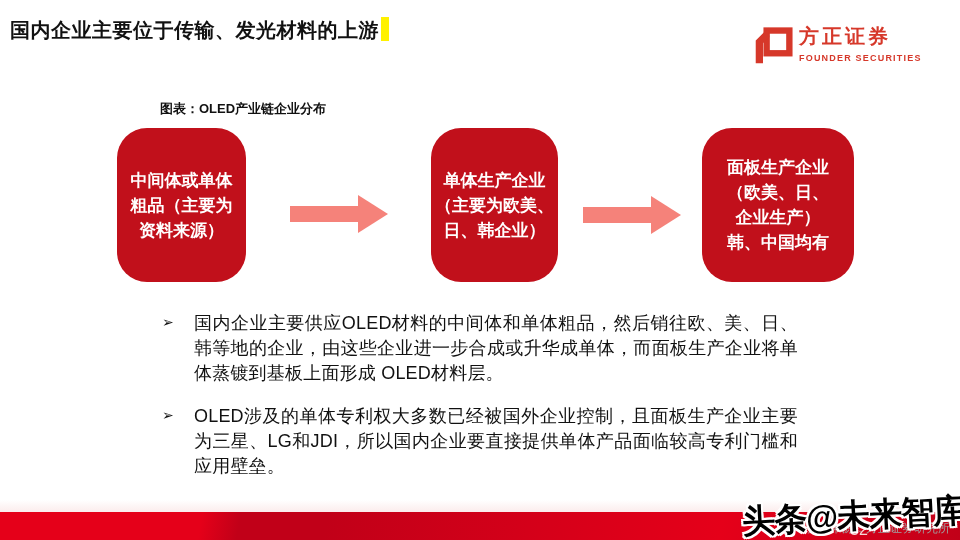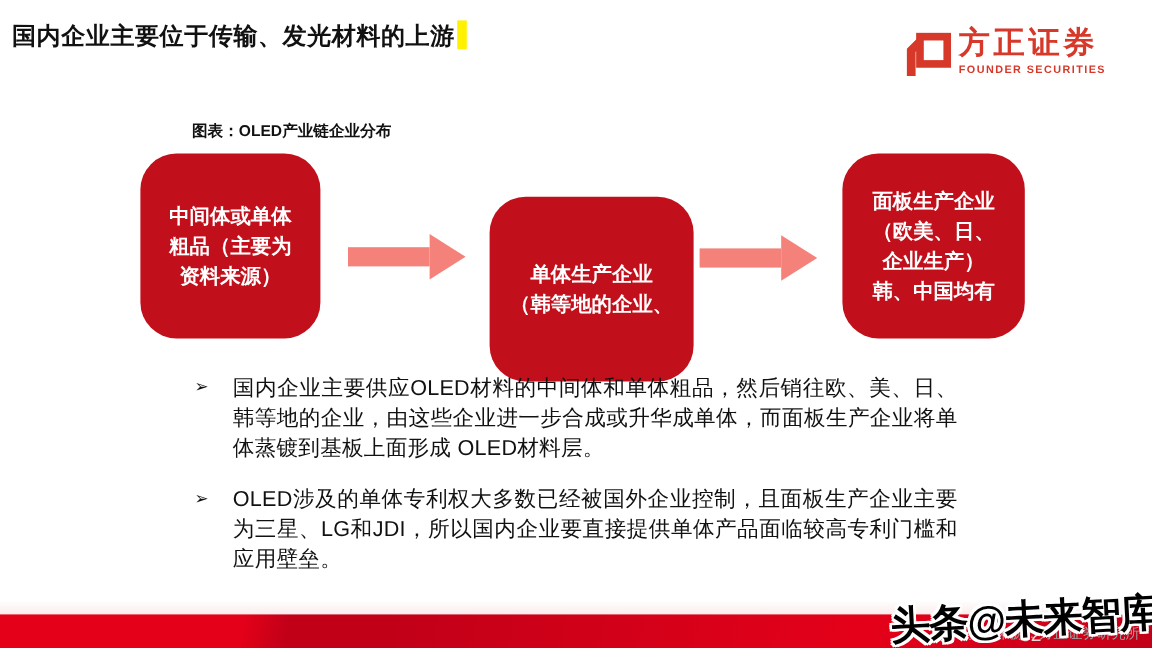--- a/index.html
+++ b/index.html
@@ -16,43 +16,43 @@
     font-size:20px;font-weight:bold;color:var(--title-black);
     letter-spacing:0.5px;white-space:nowrap;
   }
   .title-mark{
     width:8px;height:24px;background:var(--highlight-yellow);
     margin-left:2px;
   }
   .logo{left:753px;top:22px;display:flex;align-items:flex-start;}
   .logo-icon{width:40px;height:44px;margin-right:6px;margin-top:2px;}
   .logo-text .cn{
-    font-size:26px;font-weight:bold;color:var(--logo-red);
+    font-size:20px;font-weight:bold;color:var(--logo-red);
     letter-spacing:3px;line-height:28px;white-space:nowrap;font-family:Liberation Serif, serif;
   }
   .logo-text .en{
     font-size:9px;font-weight:bold;color:var(--logo-red);
     letter-spacing:1.2px;margin-top:3px;white-space:nowrap;
   }
 
   
   .figure-caption{
     left:120px;top:100px;font-size:13px;font-weight:bold;color:#111;
     white-space:nowrap;
     margin-left:40px;
   }
   .flow-box{
     top:128px;height:154px;border-radius:30px;
     background:var(--box-red);color:#ffffff;
     display:flex;flex-direction:column;justify-content:center;align-items:center;
     font-size:17px;font-weight:bold;line-height:25px;text-align:center;
   }
   .flow-box span{display:block;white-space:nowrap;}
-  #box1{left:117px;width:150px;}
-  #box2{left:408px;width:170px;margin-top:36px;}
+  #box1{left:117px;width:129px;}
+  #box2{left:431px;width:127px;}
   #box3{left:702px;width:152px;}
   .flow-arrow{width:98px;height:38px;}
   #arrow1{left:290px;top:195px;}
   #arrow2{left:583px;top:196px;}
   .flow-arrow .shaft{
     position:absolute;left:0;top:11px;width:68px;height:16px;
     background:var(--arrow-pink);
   }
   .flow-arrow .head{
     position:absolute;left:68px;top:0;width:0;height:0;
@@ -128,21 +128,22 @@
   <span>资料来源）</span>
 </div>
 
 <div id="arrow1" class="abs flow-arrow">
   <div class="shaft"></div>
   <div class="head"></div>
 </div>
 
 <div id="box2" class="abs flow-box">
   <span>单体生产企业</span>
-  <span>（韩等地的企业、</span>
+  <span>（主要为欧美、</span>
+  <span>日、韩企业）</span>
 </div>
 
 <div id="arrow2" class="abs flow-arrow">
   <div class="shaft"></div>
   <div class="head"></div>
 </div>
 
 <div id="box3" class="abs flow-box">
   <span>面板生产企业</span>
   <span>（欧美、日、</span>

